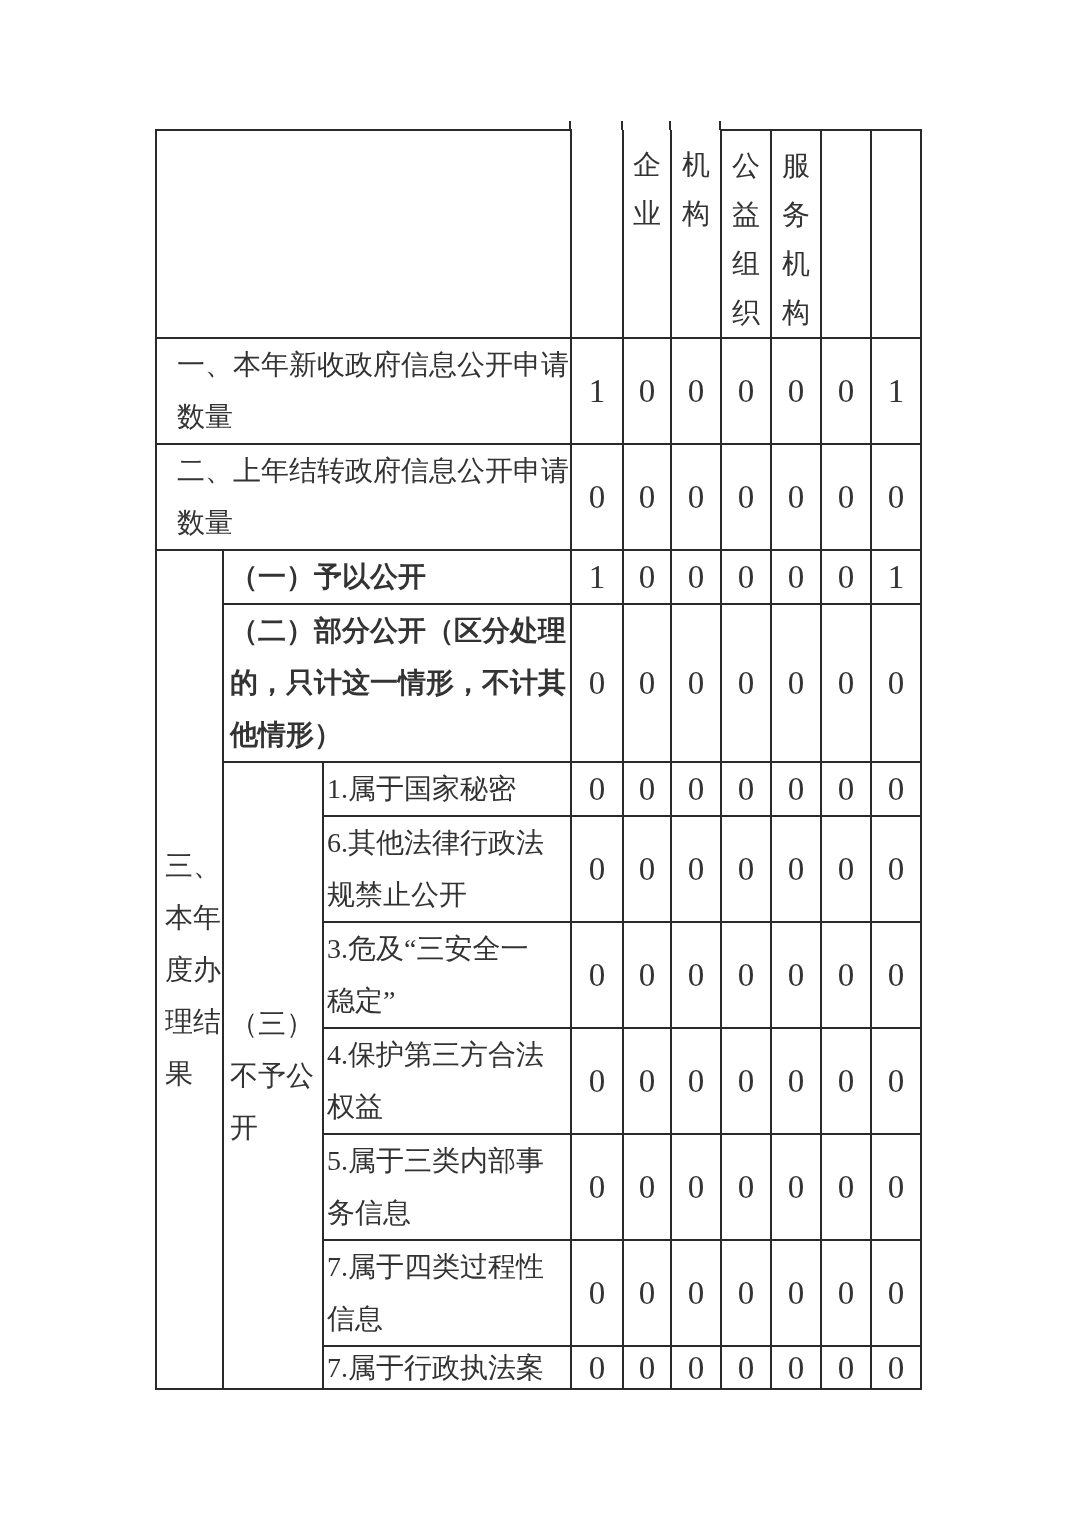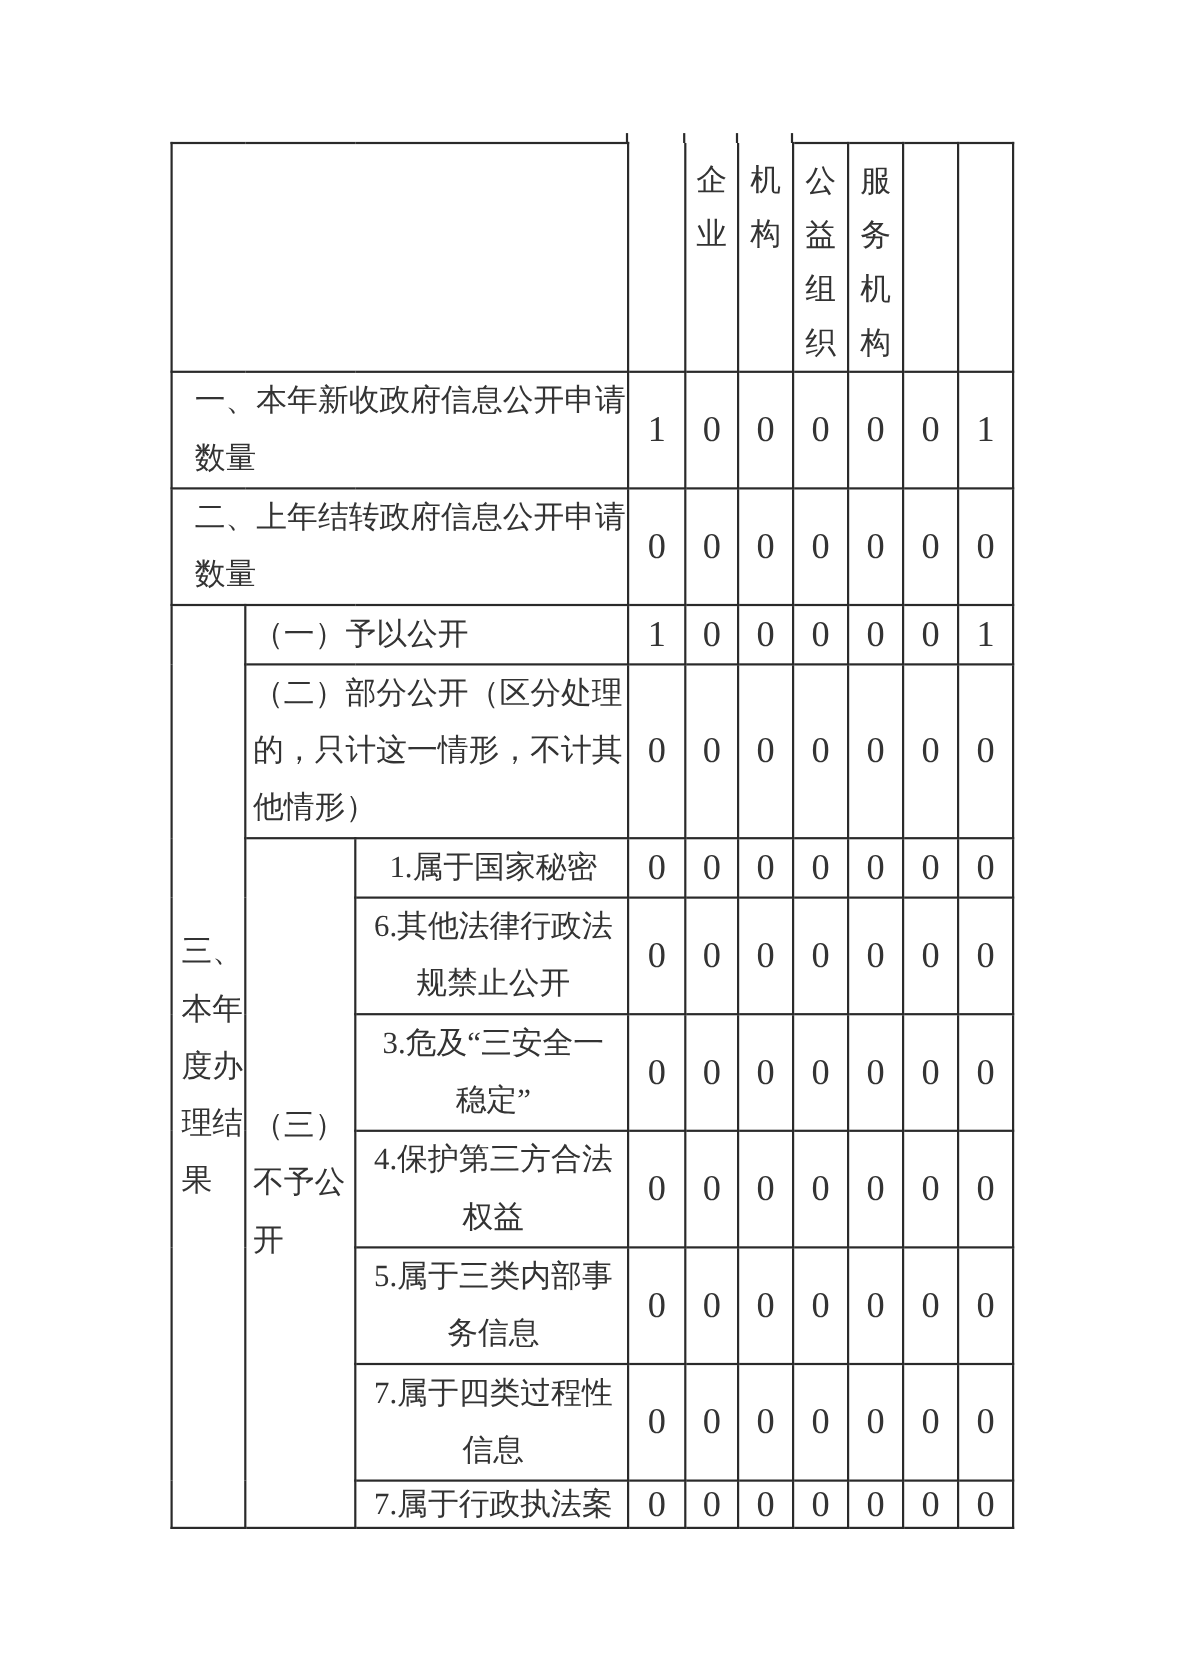--- a/index.html
+++ b/index.html
@@ -43,22 +43,22 @@
     line-height: 49px;
     white-space: pre-line;
   }
   td.no-top { border-top: none; }
   
   td.lbl {
     line-height: 52px;
     white-space: pre-line;
   }
   td.lbl1 { padding-left: 20px; }
-  td.lbl2 { padding-left: 6px; }
-  td.lbl3 { padding-left: 3px; text-align: center; }
+  td.lbl2 { padding-left: 6px; font-weight: bold; }
+  td.lbl3 { padding-left: 3px; }
   td.sec {
     line-height: 52px;
     white-space: pre-line;
     vertical-align: middle;
   }
   td.sec1 { padding-left: 8px; }
   td.sec2 { padding-left: 6px; }
   td.num {
     text-align: center;
     font-size: 33px;

